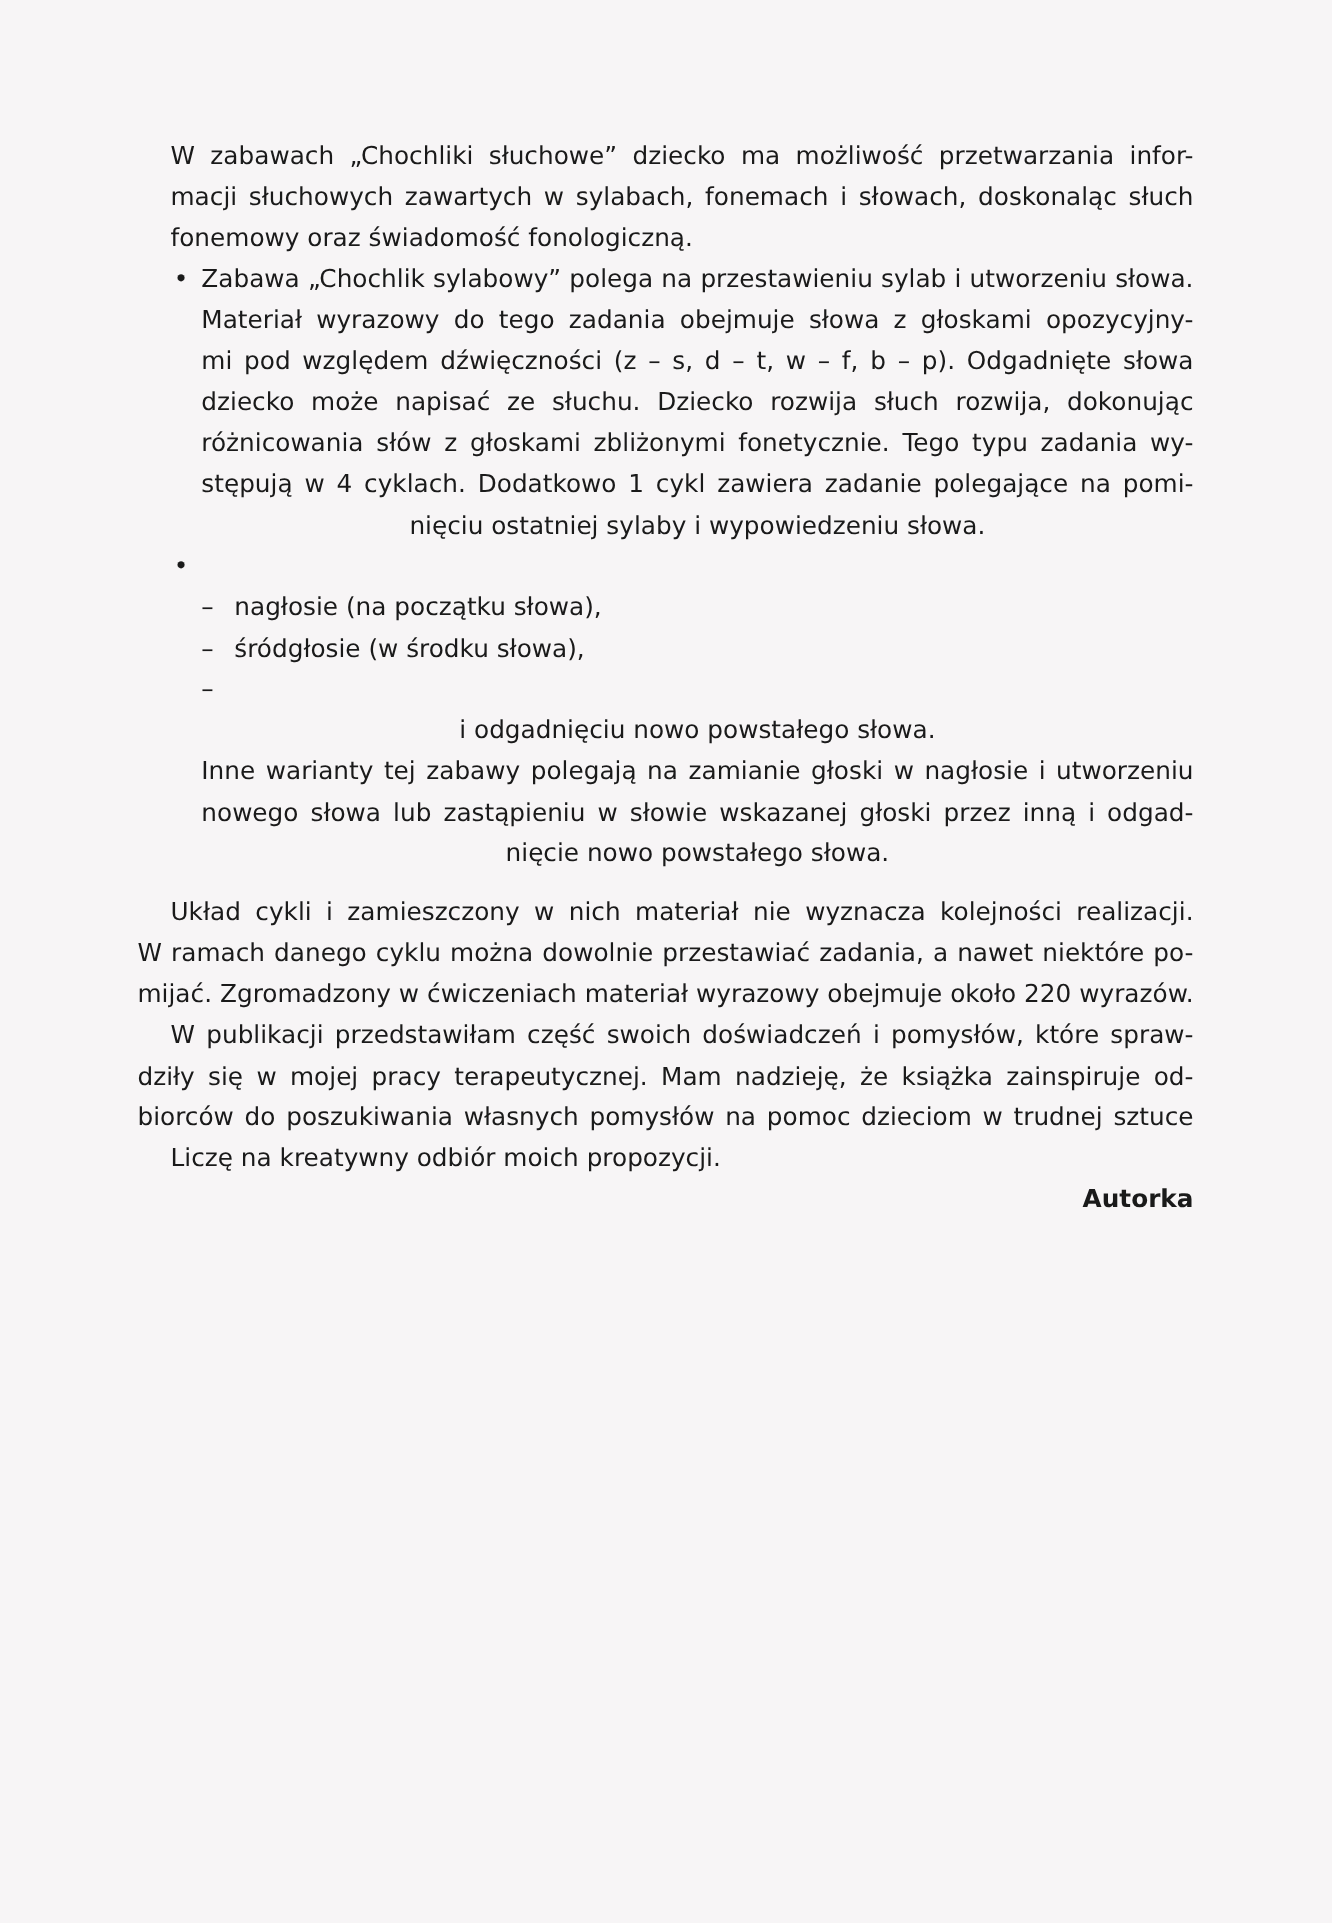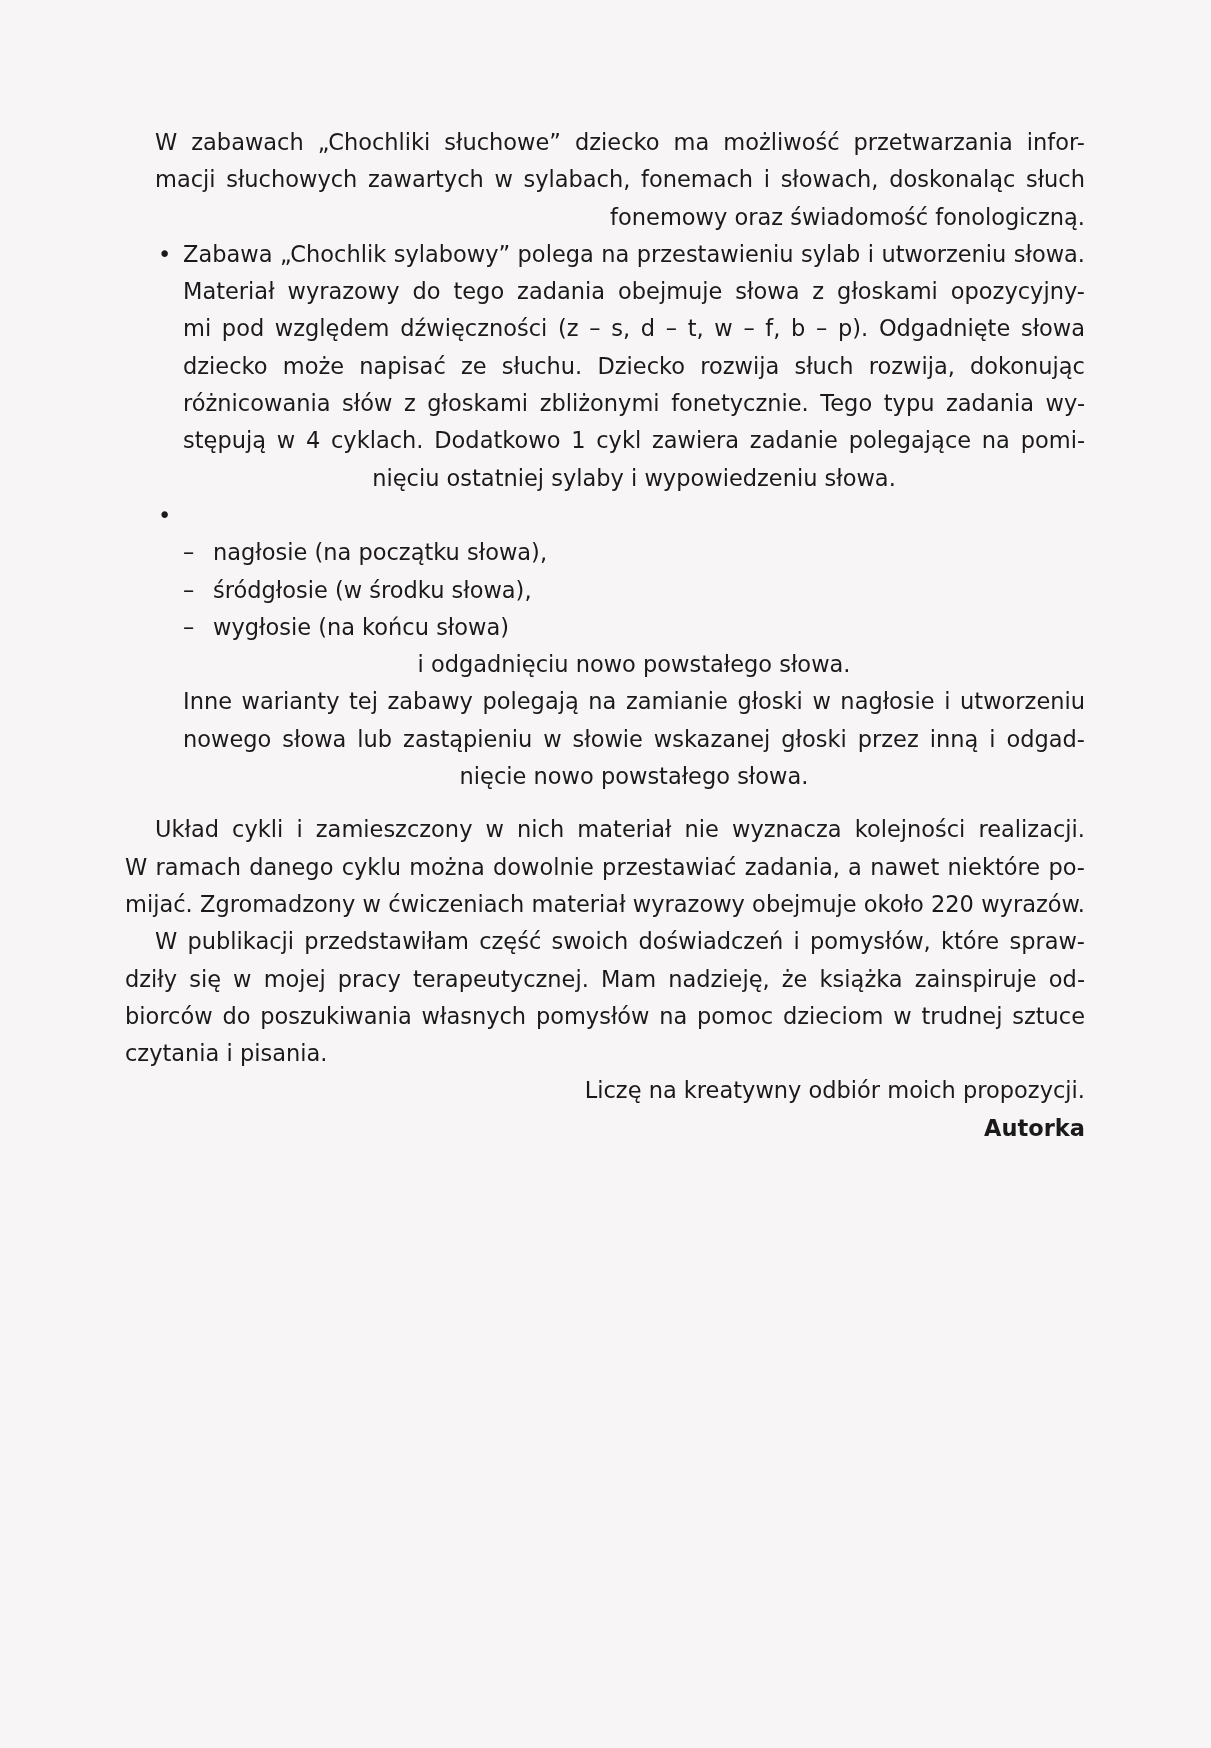--- a/index.html
+++ b/index.html
@@ -8,21 +8,21 @@
     background: #f7f5f6;
     color: #1a1a1a;
     font-family: "DejaVu Sans", sans-serif;
     font-size: 22.5px;
     position: relative;
     overflow: hidden;
   }
   .page { position: absolute; left: 125px; top: 124px; width: 960px; }
   .line { height: 37.3px; line-height: 37.3px; white-space: nowrap; display: flex; }
   .justify { text-align: justify; text-align-last: justify; display: block; }
-  .ind1 { padding-left: 30px; justify-content: flex-end; }
+  .ind1 { padding-left: 30px; }
   .ind2 { padding-left: 58px; justify-content: center; }
   .bullet-row { position: relative; padding-left: 58px; }
   .bullet { position: absolute; left: 33px; top: 0; }
   .dash-row { position: relative; padding-left: 88px; }
   .dash { position: absolute; left: 58px; top: 0; }
   .gap { height: 16px; }
   .sig { text-align: right; font-weight: bold; height: 37px; line-height: 37px; }
 </style>
 </head>
 <body>
@@ -73,21 +73,20 @@
     <div class="line dash-row">
         <span class="dash">–</span>
         <span>nagłosie (na początku słowa),</span>
       </div>
     <div class="line dash-row">
         <span class="dash">–</span>
         <span>śródgłosie (w środku słowa),</span>
       </div>
     <div class="line dash-row">
         <span class="dash">–</span>
-        <span>wygłosie (na końcu słowa)</span>
       </div>
     <div class="line ind2">
         <span>i odgadnięciu nowo powstałego słowa.</span>
       </div>
     <div class="line ind2">
         <span class="justify" style="width:902px">Inne warianty tej zabawy polegają na zamianie głoski w nagłosie i utworzeniu</span>
       </div>
     <div class="line ind2">
         <span class="justify" style="width:902px">nowego słowa lub zastąpieniu w słowie wskazanej głoski przez inną i odgad-</span>
       </div>
@@ -110,22 +109,19 @@
       </div>
     <div class="line ind1">
         <span class="justify" style="width:930px">W publikacji przedstawiłam część swoich doświadczeń i pomysłów, które spraw-</span>
       </div>
     <div class="line">
         <span class="justify" style="width:960px">dziły się w mojej pracy terapeutycznej. Mam nadzieję, że książka zainspiruje od-</span>
       </div>
     <div class="line">
         <span class="justify" style="width:960px">biorców do poszukiwania własnych pomysłów na pomoc dzieciom w trudnej sztuce</span>
       </div>
-    <div class="line">
-        <span>czytania i pisania.</span>
-      </div>
     <div class="line ind1">
         <span>Liczę na kreatywny odbiór moich propozycji.</span>
       </div>
   </div>
 
   <div class="sig">Autorka</div>
 </div>
 
 </body></html>

